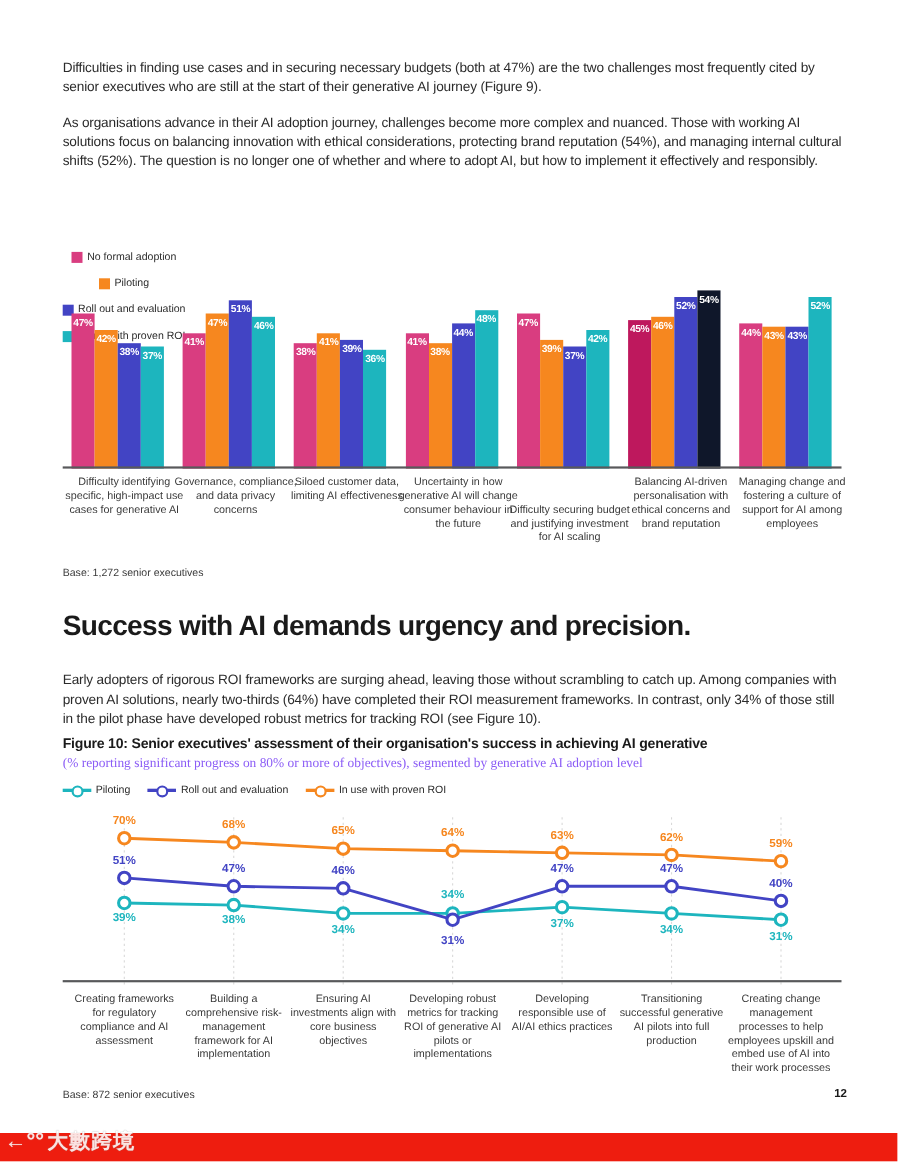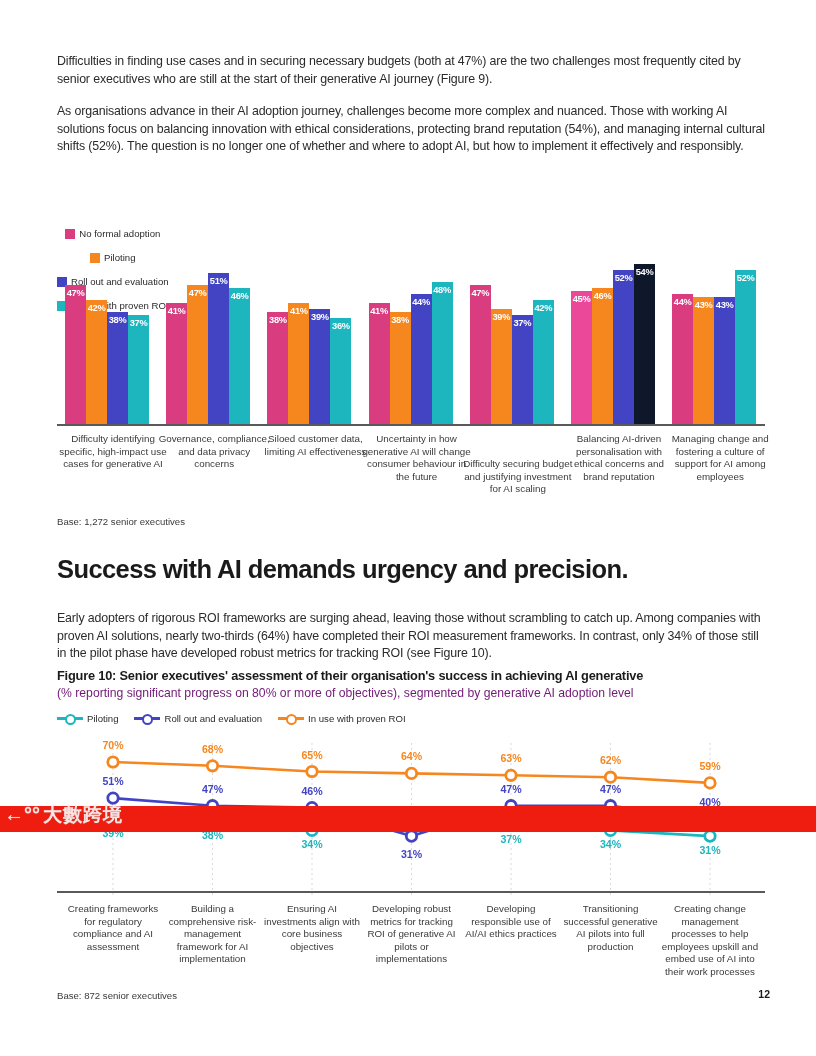--- a/index.html
+++ b/index.html
@@ -4,21 +4,21 @@
 <style>
   html,body{margin:0;padding:0;}
   body{
     width:816px;height:1056px;
     background:#ffffff;
     font-family:"Liberation Sans", sans-serif;
     color:#231f20;
     position:relative;
     overflow:hidden;
   }
-  .page{position:relative;width:816px;height:832px;}
+  .page{position:relative;width:816px;height:1056px;}
 
   
   .para{
     position:absolute;
     left:57px;width:708px;
     font-size:12.4px;
     line-height:17.6px;
     color:#2b2b2b;
     letter-spacing:-0.15px;
   }
@@ -27,21 +27,21 @@
 
   
   .fig-title{
     position:absolute;left:57px;width:640px;
     font-size:12.8px;font-weight:bold;line-height:16.5px;
     color:#1a1a1a;letter-spacing:-0.2px;
   }
   #fig9-title{top:188px;}
   .fig-sub{
     position:absolute;left:57px;width:700px;
-    font-size:12.2px;line-height:15px;color:#701a75;
+    font-size:12.2px;line-height:15px;color:#8b5cf6;font-family:Liberation Serif, serif;
   }
 
   .legend{
     position:absolute;left:57px;
     display:flex;align-items:center;gap:13px;
     font-size:9.6px;color:#2b2b2b;
   }
   #fig9-legend{top:228px;flex-direction:column;}
   .legend-item{display:flex;align-items:center;gap:4px;white-space:nowrap;}
   .swatch{width:10px;height:10px;display:inline-block;flex:0 0 auto;}
@@ -238,21 +238,21 @@
           <span class="val">39%</span>
         </div>
         <div class="bar" style="height: 111px; background: rgb(66, 68, 196); width: 21px;">
           <span class="val">37%</span>
         </div>
         <div class="bar" style="height: 126px; background: rgb(29, 181, 190); width: 21px;">
           <span class="val">42%</span>
         </div>
       </div>
       <div class="bargroup" style="left: 514px; width: 96px;">
-        <div class="bar" style="height: 135px; background: #ec4899; width: 21px;">
+        <div class="bar" style="height: 135px; background: #be185d; width: 21px;">
           <span class="val">45%</span>
         </div>
         <div class="bar" style="height: 138px; background: rgb(246, 135, 31); width: 21px;">
           <span class="val">46%</span>
         </div>
         <div class="bar" style="height: 156px; background: rgb(66, 68, 196); width: 21px;">
           <span class="val">52%</span>
         </div>
         <div class="bar" style="height: 162px; background: #0f172a; width: 21px;">
           <span class="val">54%</span>

